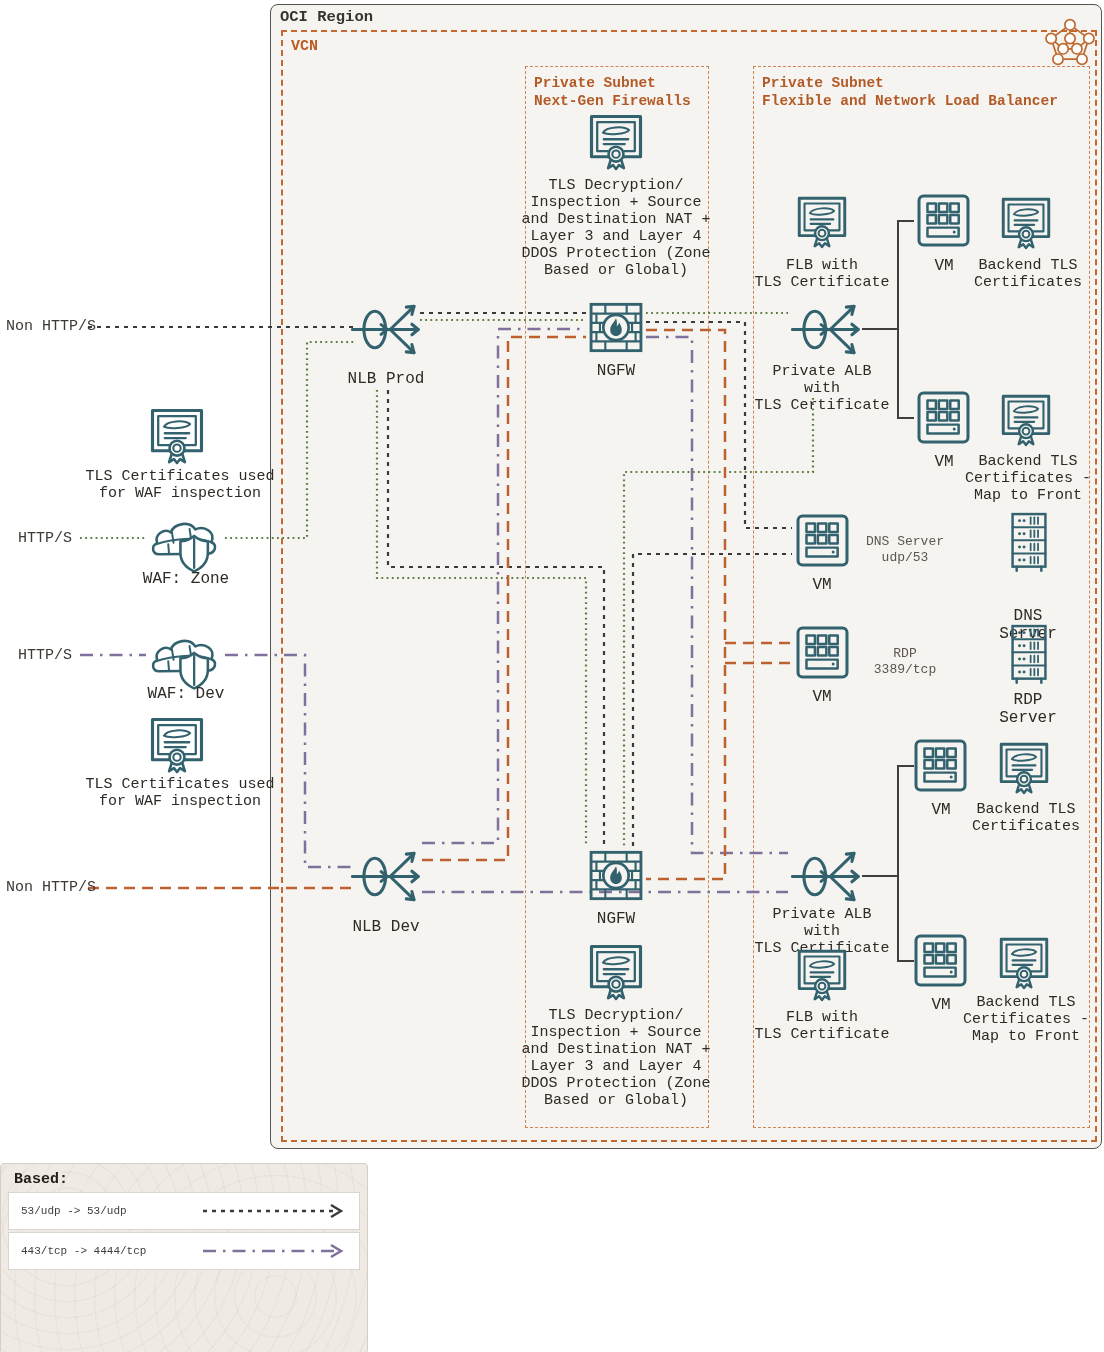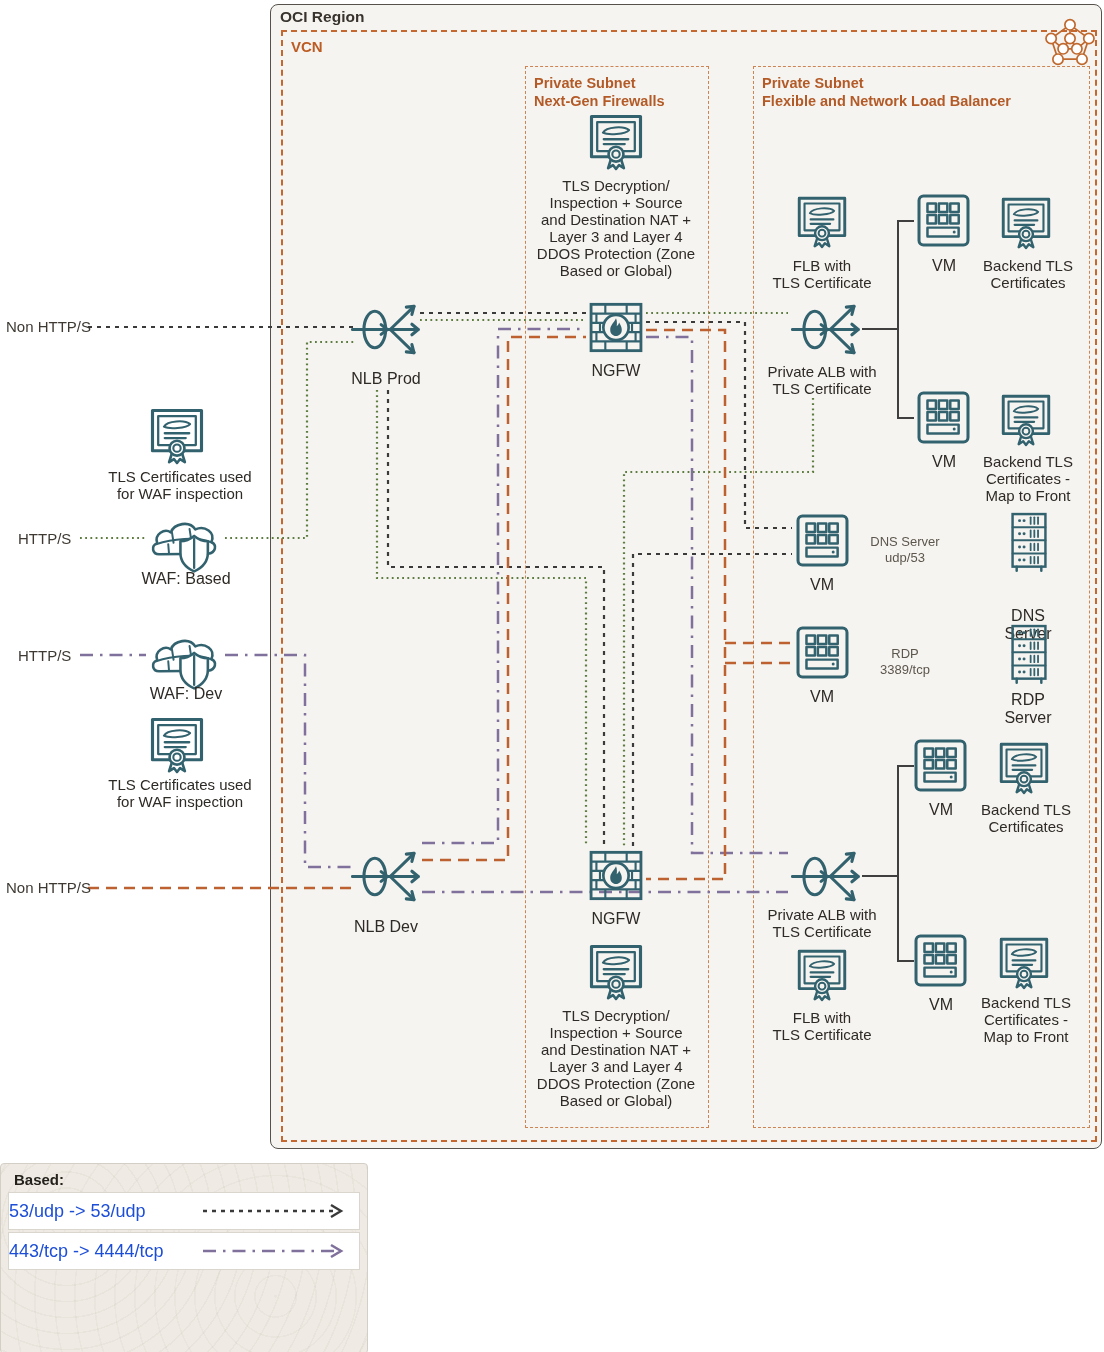--- a/index.html
+++ b/index.html
@@ -1,16 +1,16 @@
 <!DOCTYPE html>
 <html><head>
 <meta charset="utf-8">
 <style>
   html,body{margin:0;padding:0;background:#fff;}
-  #canvas{position:relative;width:1104px;height:1352px;font-family:Liberation Sans, sans-serif;overflow:hidden;background:#fff;}
+  #canvas{position:relative;width:1104px;height:1352px;font-family:Liberation Mono, monospace;overflow:hidden;background:#fff;}
   .abs{position:absolute;}
   
   #region{left:270px;top:4px;width:830px;height:1143px;border:1.5px solid #56524b;border-radius:8px;background:#f6f4f1;}
   #region-title{left:280px;top:8px;font-size:15.5px;font-weight:bold;color:#38332d;}
   #vcn{left:281px;top:30px;width:812px;height:1108px;border:2.5px dashed #c4682f;}
   #vcn-label{left:291px;top:38px;font-size:15px;font-weight:bold;color:#bc5b22;}
   .subnet{top:66px;height:1060px;border:1.5px dashed #cd8452;}
   #subnet1{left:291px;width:187px;}
   #subnet2{left:525px;width:182px;}
   #subnet3{left:753px;width:335px;}
@@ -33,21 +33,21 @@
   .ln-green{stroke:#5d7c40;stroke-width:2.2;fill:none;stroke-dasharray:1.8 3.4;}
   .ln-purple{stroke:#80709c;stroke-width:2.5;fill:none;stroke-dasharray:13 7 2.5 7;}
   .ln-orange{stroke:#bd6130;stroke-width:2.5;fill:none;stroke-dasharray:11 7;}
   .ln-solid{stroke:#3f3f3f;stroke-width:2;fill:none;}
   
   #legend{left:0;top:1163px;width:366px;height:189px;background:#efebe4;border:1px solid #d4cfc6;border-radius:4px;
     background-image:repeating-radial-gradient(circle at 18% 30%,rgba(125,113,90,0.06) 0 1.5px,transparent 1.5px 16px),
                      repeating-radial-gradient(circle at 75% 70%,rgba(125,113,90,0.05) 0 1.5px,transparent 1.5px 20px);}
   #legend-title{left:14px;top:1171px;font-size:15px;font-weight:bold;color:#24211c;}
   .legend-row{position:absolute;left:8px;width:350px;height:36px;background:#fff;border:1px solid #dbd6cd;display:flex;align-items:center;}
-  .legend-row .txt{margin-left:0;font-size:18px;color:#1d4ed8;}
+  .legend-row .txt{margin-left:12px;font-size:11px;color:#404040;}
   .legend-row svg{position:absolute;right:8px;top:10px;}
   .lg-black{stroke:#3a3a3a;stroke-width:2.4;fill:none;}
   .lg-purple{stroke:#80709c;stroke-width:2.6;fill:none;}
   .lg-green{stroke:#5d7c40;stroke-width:2.2;fill:none;}
   .lg-orange{stroke:#bd6130;stroke-width:2.6;fill:none;}
 </style>
 </head>
 <body>
 
 <svg width="0" height="0" style="position:absolute">
@@ -239,21 +239,21 @@
       </svg>
   </div>
   <div class="lbl" style="left:85px;top:468px;width:190px;">TLS Certificates used
 for WAF inspection</div>
   <div class="ext-label" style="left:18px;top:530px;">HTTP/S</div>
   <div class="icon abs" style="left:146px;top:510px;">
     <svg class="mask-white" width="78" height="64" viewBox="0 0 100 84">
         <use href="#sym-waf"></use>
       </svg>
   </div>
-  <div class="lbl big" style="left:136px;top:570px;width:100px;">WAF: Based</div>
+  <div class="lbl big" style="left:136px;top:570px;width:100px;">WAF: Zone</div>
   <div class="ext-label" style="left:18px;top:647px;">HTTP/S</div>
   <div class="icon abs" style="left:146px;top:627px;">
     <svg class="mask-white" width="78" height="64" viewBox="0 0 100 84">
         <use href="#sym-waf"></use>
       </svg>
   </div>
   <div class="lbl big" style="left:136px;top:685px;width:100px;">WAF: Dev</div>
   <div class="icon abs" style="left:149px;top:714px;">
     <svg class="mask-white" width="56" height="60" viewBox="0 0 64 68">
         <use href="#sym-cert"></use>

